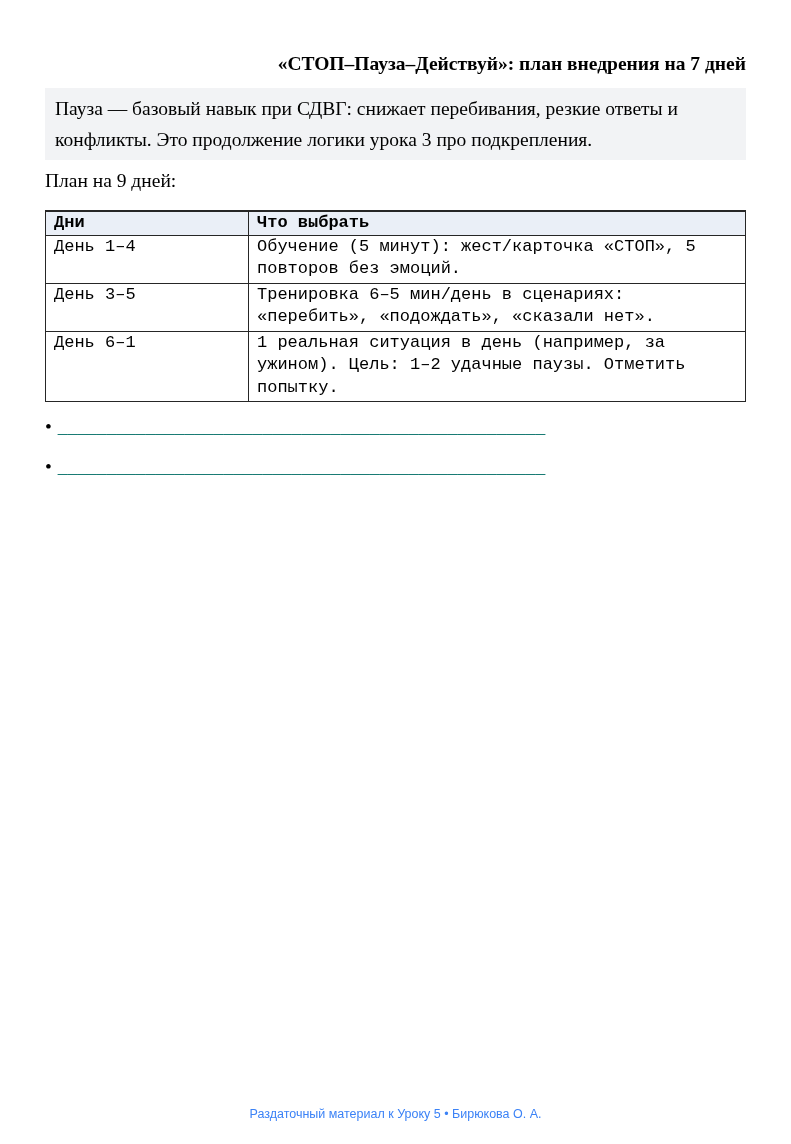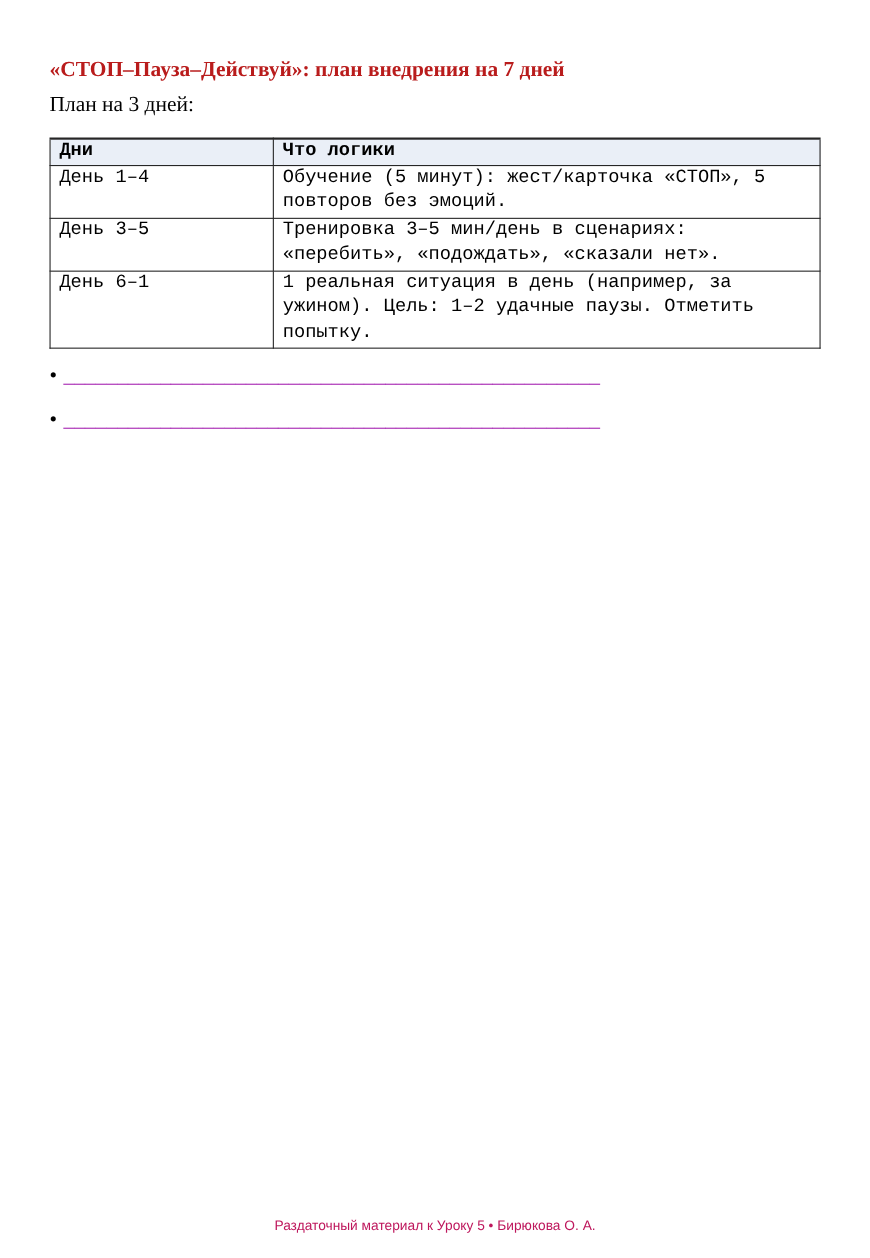--- a/index.html
+++ b/index.html
@@ -10,24 +10,24 @@
     color: #000000;
     font-family: "Liberation Serif", serif;
     position: relative;
     overflow: hidden;
   }
   .content { padding: 0 45px; }
 
   .doc-title {
     margin: 0;
     padding-top: 53px;
-    text-align: left;
+    text-align: right;
     font-size: 19.5px;
     font-weight: bold;
-    color: #b91c1c;
+    color: #000000;
   }
 
   .info-box {
     margin-top: 13px;
     background: #f2f3f5;
     padding: 5px 10px;
     font-size: 19.5px;
     line-height: 31px;
   }
 
@@ -64,59 +64,62 @@
   .phrase-line {
     margin: 0;
     font-size: 19.5px;
     line-height: 33px;
     white-space: nowrap;
     color: #000;
   }
   .phrase-line-1 { margin-top: 8px; }
   .phrase-line-2 { margin-top: 7px; }
   .phrase-line .bullet { margin-right: 6px; }
-  .phrase-line .blank { letter-spacing: 0; color: #a21caf; }
+  .phrase-line .blank { letter-spacing: 0; color: #0f766e; }
 
   .footer {
     position: absolute;
     left: 0;
     right: 0;
     bottom: 23px;
     text-align: center;
     font-family: "Liberation Sans", sans-serif;
     font-size: 12.5px;
-    color: #be185d;
+    color: #3b82f6;
   }
 </style>
 </head>
 <body>
 
 <div class="content">
 
   <h1 class="doc-title">«СТОП–Пауза–Действуй»: план внедрения на 7 дней</h1>
 
+  <div class="info-box">
+    <span>Пауза — базовый навык при СДВГ: снижает перебивания, резкие ответы и конфликты. Это продолжение логики урока 3 про подкрепления.</span>
+  </div>
 
 
-  <p class="para para-plan">План на 3 дней:</p>
+  <p class="para para-plan">План на 9 дней:</p>
 
   <table class="plan-table">
     <thead>
       <tr>
         <th class="col-days">Дни</th>
-        <th>Что логики</th>
+        <th>Что выбрать</th>
       </tr>
     </thead>
     <tbody>
       <tr>
         <td>День 1–4</td>
         <td>Обучение (5 минут): жест/карточка «СТОП», 5 повторов без эмоций.</td>
       </tr>
       <tr>
         <td>День 3–5</td>
-        <td>Тренировка 3–5 мин/день в сценариях: «перебить», «подождать», «сказали нет».</td>
+        <td>Тренировка 6–5 мин/день в сценариях: «перебить», «подождать», «сказали нет».</td>
       </tr>
       <tr>
         <td>День 6–1</td>
         <td>1 реальная ситуация в день (например, за ужином). Цель: 1–2 удачные паузы. Отметить попытку.</td>
       </tr>
     </tbody>
   </table>
 
 
   <p class="phrase-line phrase-line-1">

